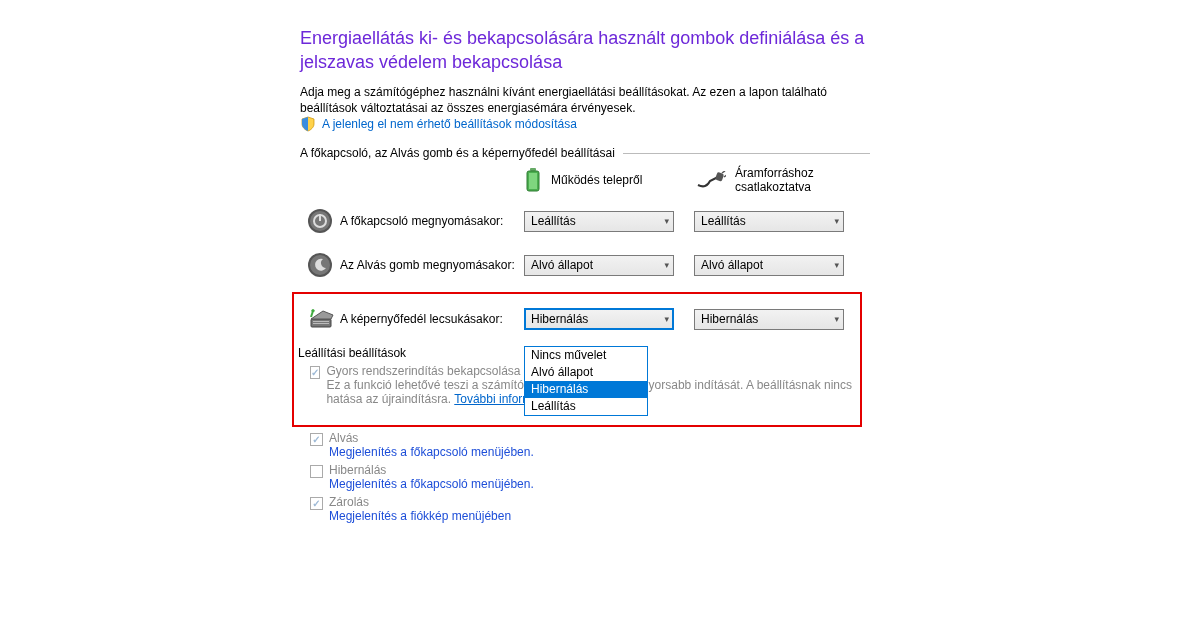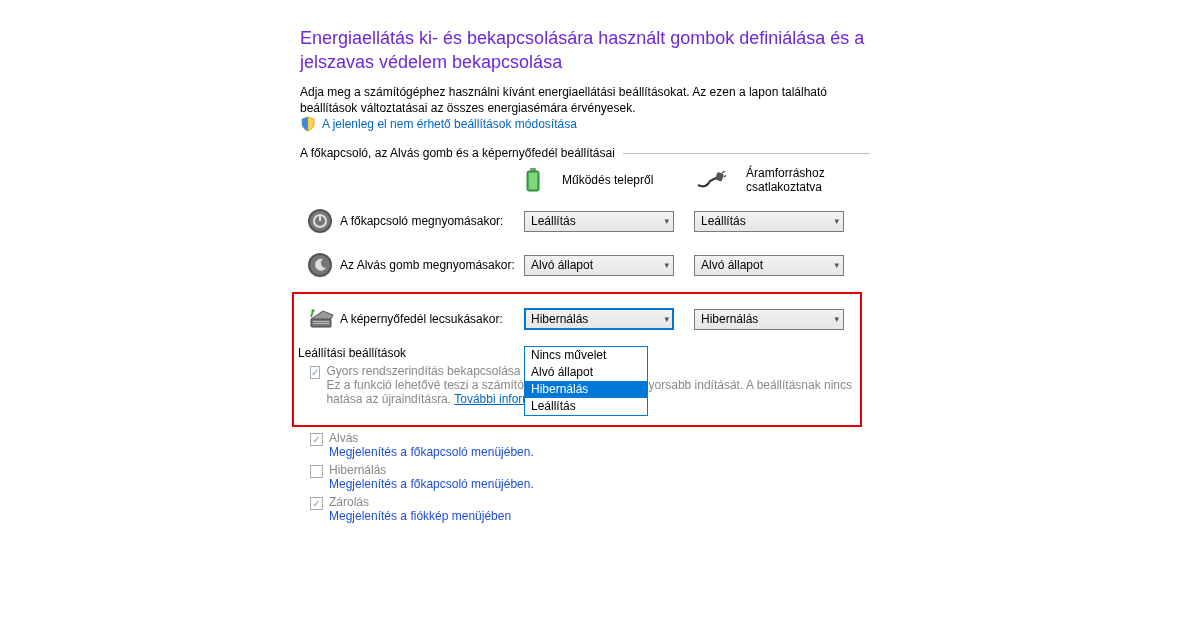--- a/index.html
+++ b/index.html
@@ -52,21 +52,21 @@
   }
   .col-headers {
     display: flex;
     margin: 4px 0 8px 0;
   }
   .col-headers .spacer { width: 224px; }
   .col-head {
     width: 156px;
     display: flex;
     align-items: center;
-    gap: 20px;
+    gap: 9px;
   }
   .col-head + .col-head { margin-left: 16px; }
   .col-head .lbl { font-size: 12px; line-height: 14px; }
   .setting-row {
     display: flex;
     align-items: center;
     margin: 10px 0;
     height: 34px;
   }
   .setting-row .icon-box { width: 40px; display:flex; justify-content:center; }

